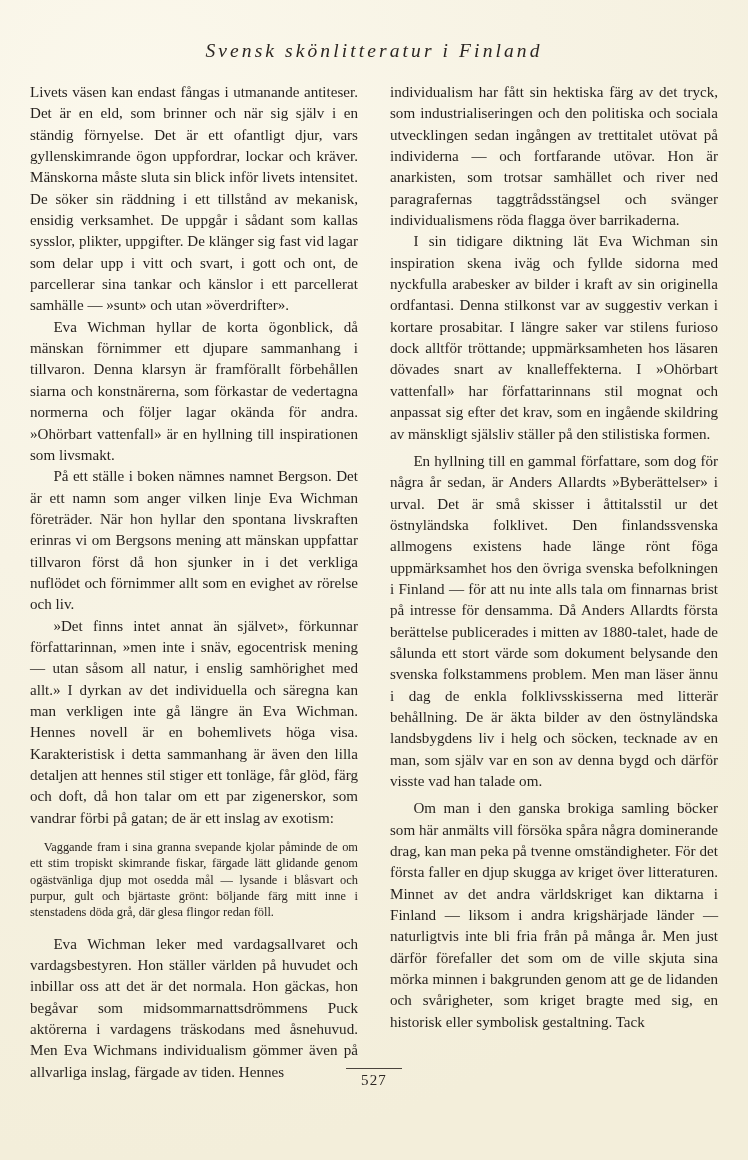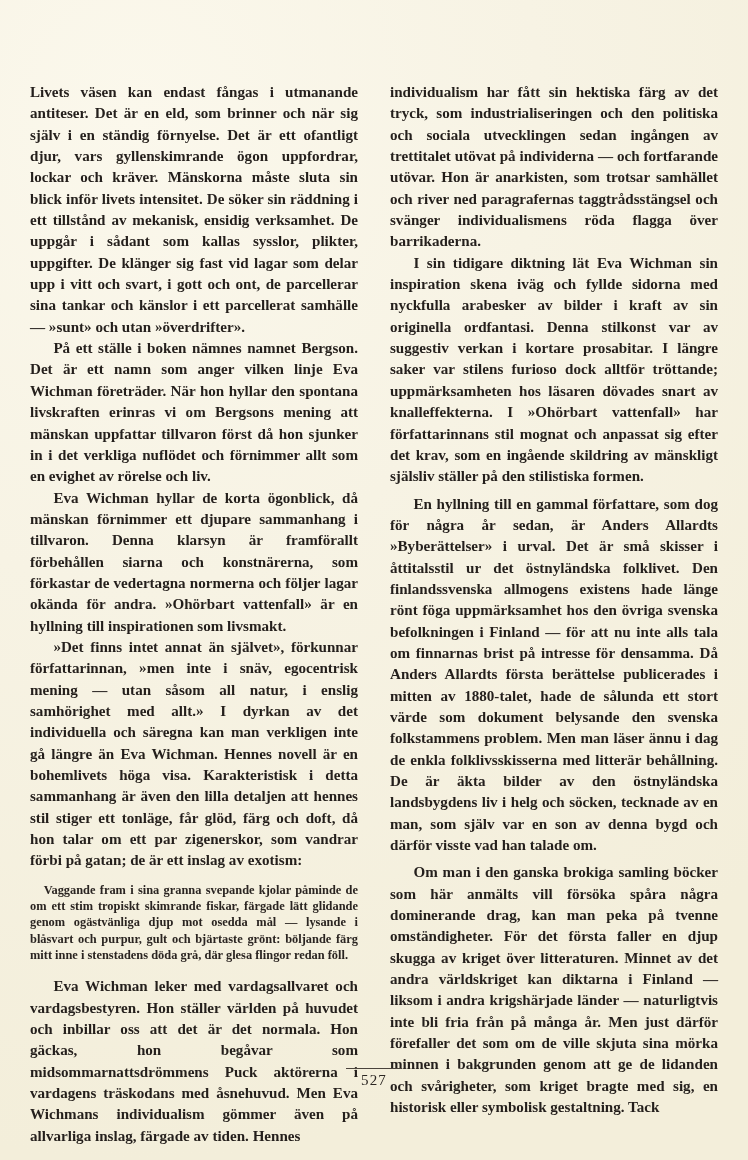--- a/index.html
+++ b/index.html
@@ -46,21 +46,20 @@
     top: 82px;
     left: 30px;
     width: 688px;
     height: 960px;
     display: flex;
     gap: 32px;
   }
   .col {
     width: 328px;
     display: block;
-    font-weight: bold;
   }
 
   p {
     margin: 0;
     font-size: 15.1px;
     line-height: 21.35px;
     text-align: justify;
     text-justify: inter-word;
     hyphens: manual;
     text-indent: 1.55em;
@@ -99,27 +98,28 @@
     font-size: 15px;
     letter-spacing: 1.2px;
     color: #2b2622;
   }
 </style>
 </head>
 <body>
 
 <div class="page">
 
+  <div class="running-head">Svensk skönlitteratur i Finland</div>
 
   <div class="columns">
 
     <div class="col">
       <p class="noindent">Livets väsen kan endast fångas i utmanande antiteser. Det är en eld, som brinner och när sig själv i en ständig förnyelse. Det är ett ofantligt djur, vars gyllenskimrande ögon uppfordrar, lockar och kräver. Mänskorna måste sluta sin blick inför livets intensitet. De söker sin räddning i ett tillstånd av mekanisk, ensidig verksamhet. De uppgår i sådant som kallas sysslor, plikter, uppgifter. De klänger sig fast vid lagar som delar upp i vitt och svart, i gott och ont, de parcellerar sina tankar och känslor i ett parcellerat samhälle — »sunt» och utan »överdrifter».</p>
+      <p>Eva Wichman hyllar de korta ögonblick, då mänskan förnimmer ett djupare sammanhang i tillvaron. Denna klarsyn är framförallt förbehållen siarna och konstnärerna, som förkastar de vedertagna normerna och följer lagar okända för andra. »Ohörbart vattenfall» är en hyllning till inspirationen som livsmakt.</p>
       <p>På ett ställe i boken nämnes namnet Bergson. Det är ett namn som anger vilken linje Eva Wichman företräder. När hon hyllar den spontana livskraften erinras vi om Bergsons mening att mänskan uppfattar tillvaron först då hon sjunker in i det verkliga nuflödet och förnimmer allt som en evighet av rörelse och liv.</p>
-      <p>Eva Wichman hyllar de korta ögonblick, då mänskan förnimmer ett djupare sammanhang i tillvaron. Denna klarsyn är framförallt förbehållen siarna och konstnärerna, som förkastar de vedertagna normerna och följer lagar okända för andra. »Ohörbart vattenfall» är en hyllning till inspirationen som livsmakt.</p>
       <p>»Det finns intet annat än självet», förkunnar författarinnan, »men inte i snäv, egocentrisk mening — utan såsom all natur, i enslig samhörighet med allt.» I dyrkan av det individuella och säregna kan man verkligen inte gå längre än Eva Wichman. Hennes novell är en bohemlivets höga visa. Karakteristisk i detta sammanhang är även den lilla detaljen att hennes stil stiger ett tonläge, får glöd, färg och doft, då hon talar om ett par zigenerskor, som vandrar förbi på gatan; de är ett inslag av exotism:</p>
 
       <div class="quote">Vaggande fram i sina granna svepande kjolar påminde de om ett stim tropiskt skimrande fiskar, färgade lätt glidande genom ogästvänliga djup mot osedda mål — lysande i blåsvart och purpur, gult och bjärtaste grönt: böljande färg mitt inne i stenstadens döda grå, där glesa flingor redan föll.</div>
 
       <p>Eva Wichman leker med vardagsallvaret och vardagsbestyren. Hon ställer världen på huvudet och inbillar oss att det är det normala. Hon gäckas, hon begåvar som midsommarnattsdrömmens Puck aktörerna i vardagens träskodans med åsnehuvud. Men Eva Wichmans individualism gömmer även på allvarliga inslag, färgade av tiden. Hennes</p>
     </div>
 
     <div class="col">
       <p class="noindent">individualism har fått sin hektiska färg av det tryck, som industrialiseringen och den politiska och sociala utvecklingen sedan ingången av trettitalet utövat på individerna — och fortfarande utövar. Hon är anarkisten, som trotsar samhället och river ned paragrafernas taggtrådsstängsel och svänger individualismens röda flagga över barrikaderna.</p>
       <p>I sin tidigare diktning lät Eva Wichman sin inspiration skena iväg och fyllde sidorna med nyckfulla arabesker av bilder i kraft av sin originella ordfantasi. Denna stilkonst var av suggestiv verkan i kortare prosabitar. I längre saker var stilens furioso dock alltför tröttande; uppmärksamheten hos läsaren dövades snart av knalleffekterna. I »Ohörbart vattenfall» har författarinnans stil mognat och anpassat sig efter det krav, som en ingående skildring av mänskligt själsliv ställer på den stilistiska formen.</p>

